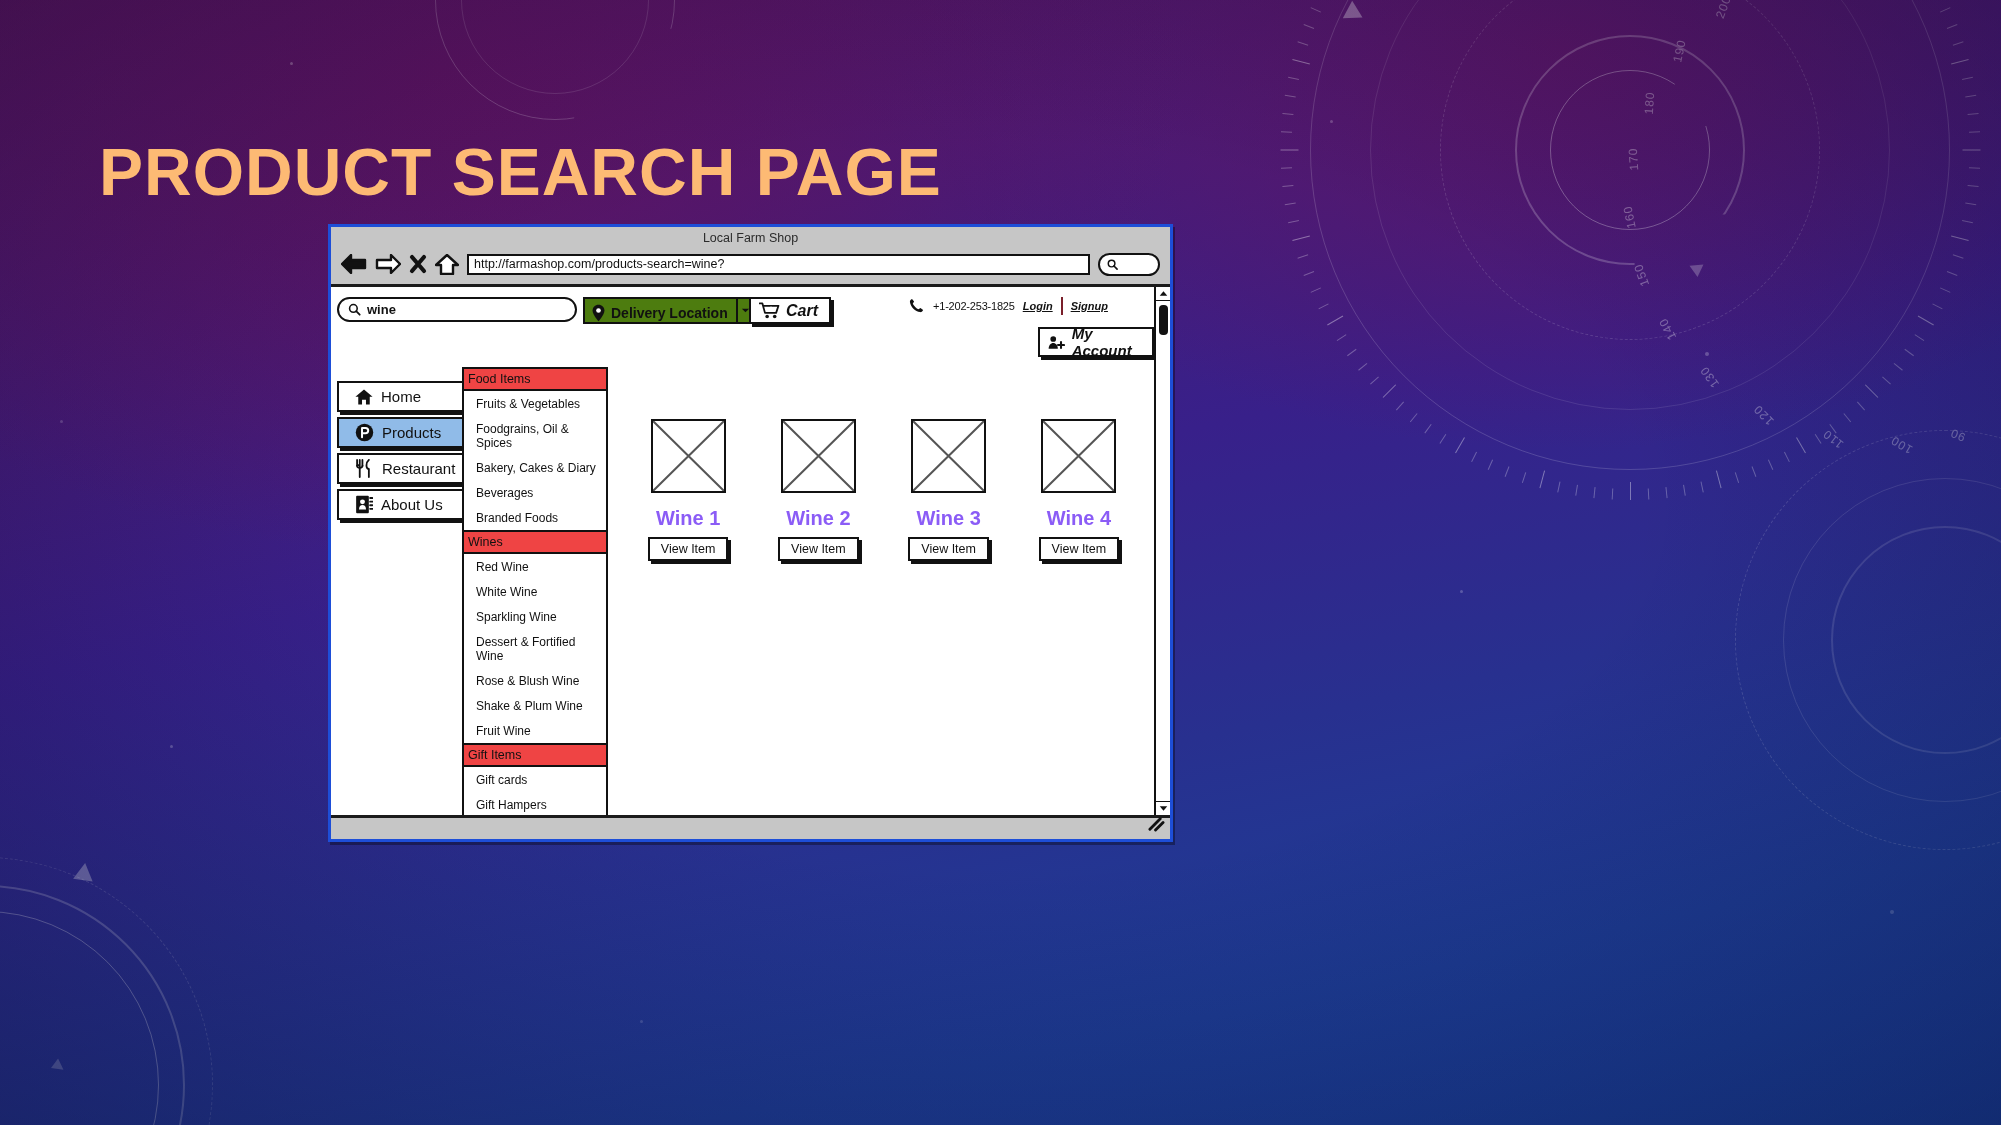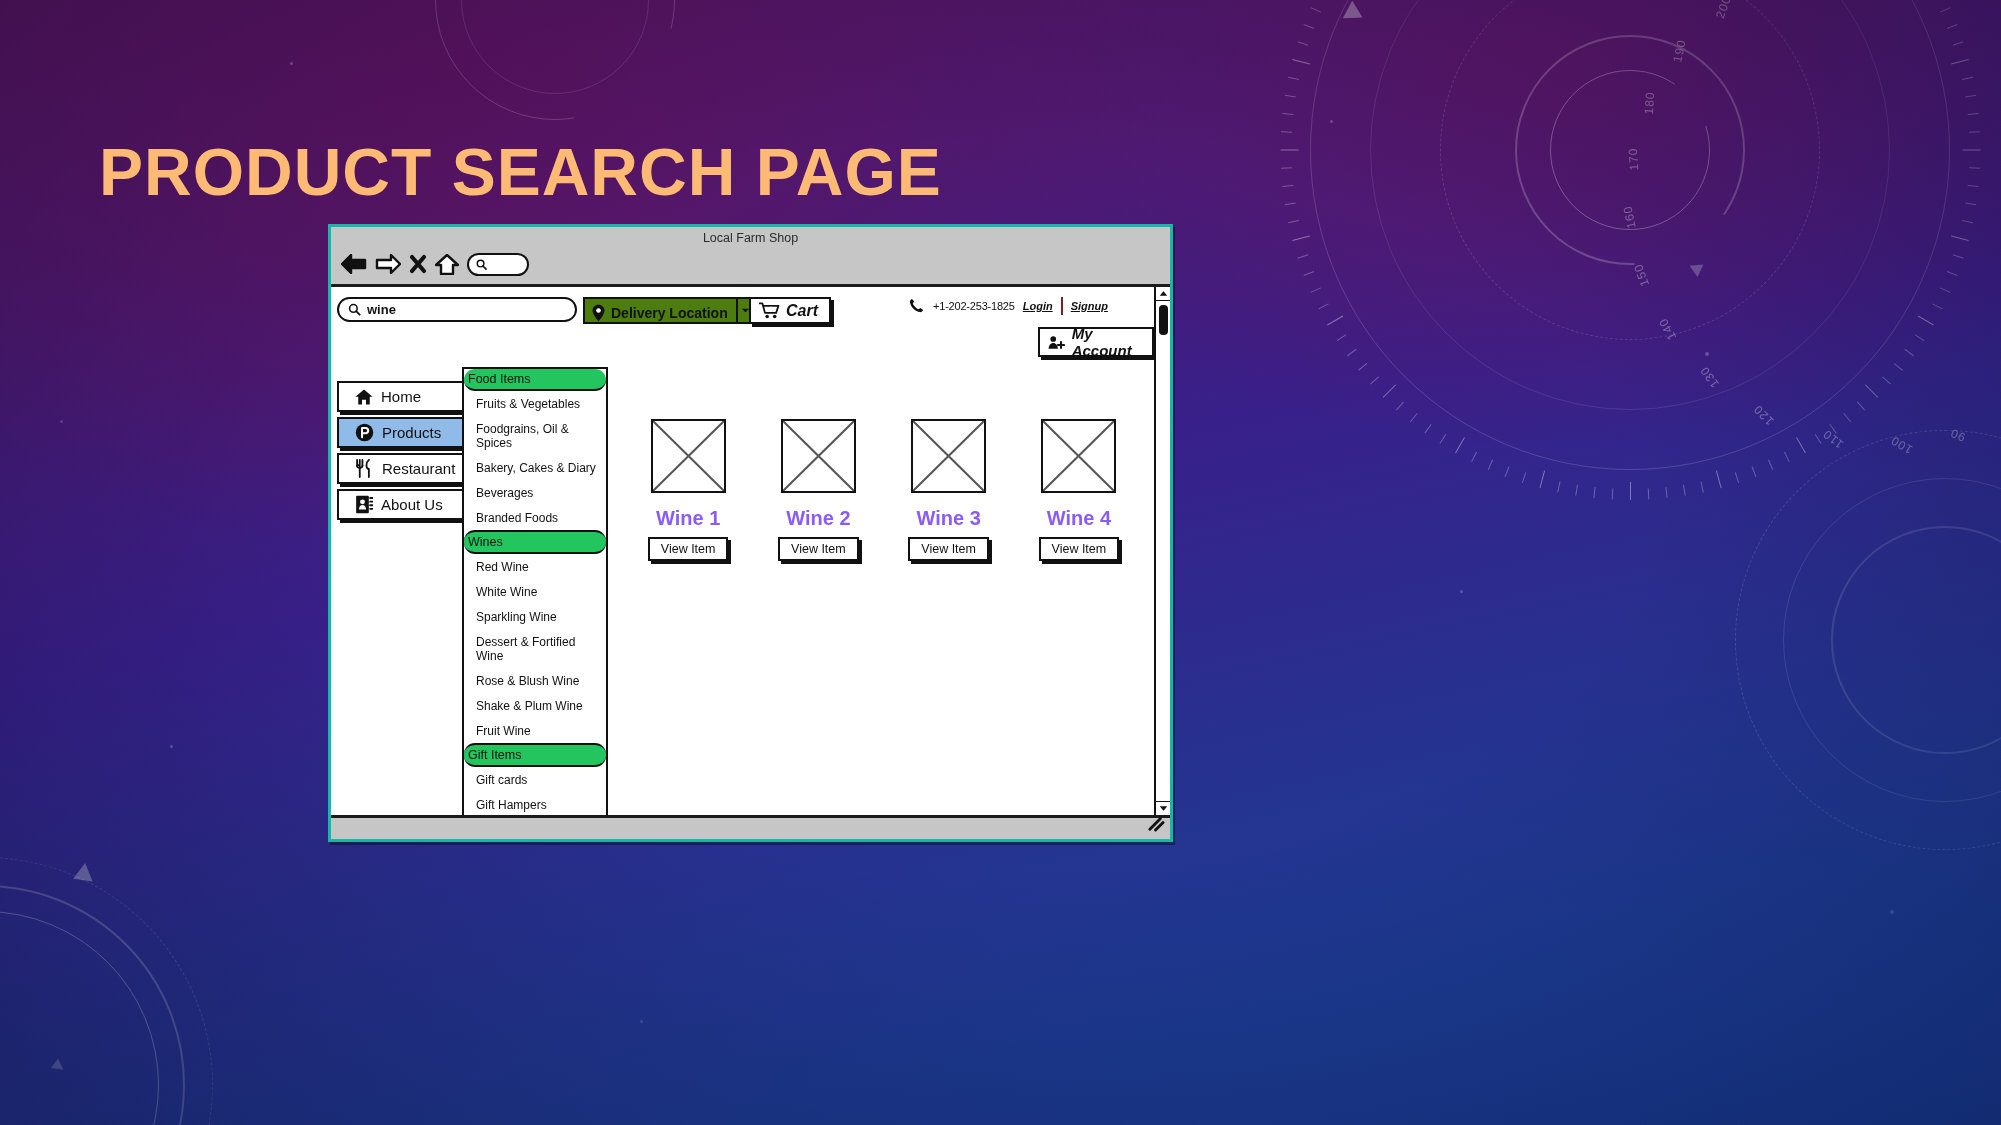--- a/index.html
+++ b/index.html
@@ -54,21 +54,21 @@
     position: absolute; left: 99px; top: 139px;
     font-size: 66px; font-weight: 700; color: #fdba74;
     letter-spacing: 1px; line-height: 1; white-space: nowrap;
   }
 
   
   .browser {
     position: absolute; left: 328px; top: 224px;
     width: 845px; height: 618px;
     background: #ffffff;
-    border: 3px solid #14b8a6;
+    border: 3px solid #1d4ed8;
     display: flex; flex-direction: column;
     font-family: "Liberation Sans", sans-serif;
     box-shadow: 2px 3px 0 rgba(0,0,0,0.35);
   }
   .chrome {
     background: #c6c6c6; border-bottom: 3px solid #1b1b1b;
     height: 60px; position: relative; flex: 0 0 auto;
   }
   .chrome-title {
     position:absolute; left:0; right:0; top:4px; text-align:center;
@@ -144,22 +144,22 @@
     box-shadow: 3px 3px 0 #111;
   }
   .navbtn.active { background:#90bbe8; }
 
   
   .flyout {
     position:absolute; left: 131px; top: 80px; width: 146px;
     border: 2px solid #111; background:#fff;
   }
   .cat-head {
-    background:#22c55e; border-bottom: 2px solid #111; border-top: 2px solid #111;
-    font-size: 12.5px; color:#111; padding: 3px 0 3px 4px; border-radius: 11px;
+    background:#ef4444; border-bottom: 2px solid #111; border-top: 2px solid #111;
+    font-size: 12.5px; color:#111; padding: 3px 0 3px 4px;
   }
   .flyout > .cat-head:first-child { border-top: none; }
   .cat-item {
     font-size: 12px; color:#111; padding: 5.5px 0 5.5px 12px; cursor:pointer;
   }
 
   
   .grid {
     position:absolute; left: 292px; top: 132px; right: 10px;
     display: flex; gap: 0;
@@ -365,20 +365,23 @@
       <span class="navico">
         <svg width="18" height="20" viewBox="0 0 18 20">
             <path d="M3 3 L15 17 M15 3 L3 17" stroke="#111" stroke-width="4.2" stroke-linecap="round"></path>
           </svg>
       </span>
       <span class="navico">
         <svg width="24" height="21" viewBox="0 0 24 21">
             <path d="M12 1 L23 11 L18 11 L18 20 L6 20 L6 11 L1 11 Z" fill="#fff" stroke="#111" stroke-width="2.4" stroke-linejoin="round"></path>
           </svg>
       </span>
+      <div class="urlbar">
+        <span>http://farmashop.com/products-search=wine?</span>
+      </div>
       <div class="chrome-search">
         <svg width="11" height="11" viewBox="0 0 12 12">
             <circle cx="5" cy="5" r="3.6" fill="none" stroke="#111" stroke-width="1.6"></circle>
             <line x1="7.6" y1="7.6" x2="11" y2="11" stroke="#111" stroke-width="1.8" stroke-linecap="round"></line>
           </svg>
       </div>
     </div>
   </div>
 
   <div class="viewport">

